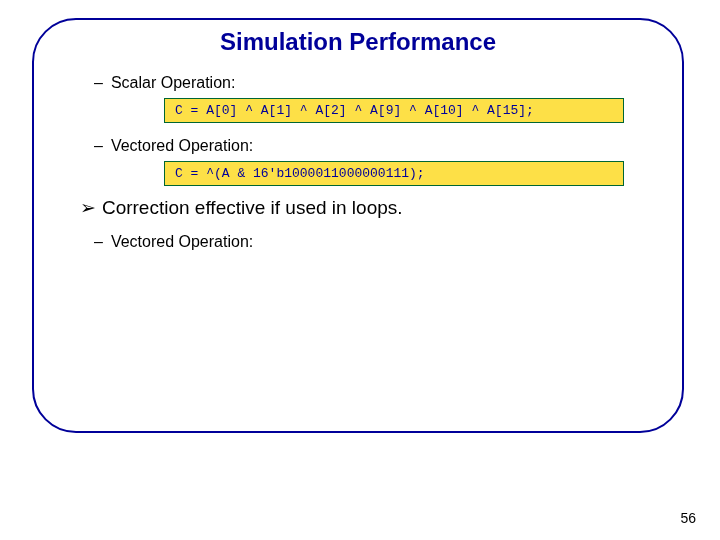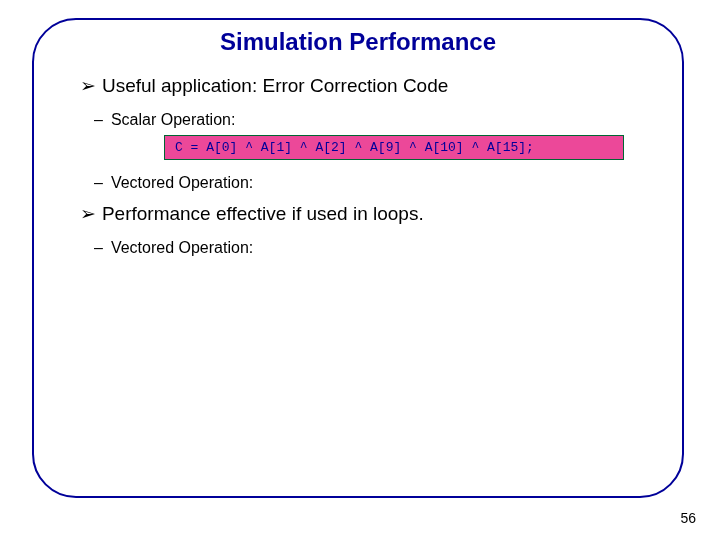--- a/index.html
+++ b/index.html
@@ -15,21 +15,21 @@
     position: relative;
     width: 720px;
     height: 540px;
     box-sizing: border-box;
   }
   .frame {
     position: absolute;
     left: 32px;
     top: 18px;
     width: 652px;
-    height: 480px;
+    height: 415px;
     border: 2.5px solid #000099;
     border-radius: 44px;
     box-sizing: border-box;
     padding: 6px 40px 20px 40px;
   }
   .title {
     text-align: center;
     font-size: 24px;
     font-weight: bold;
     color: #000099;
@@ -46,21 +46,21 @@
   .b2 {
     margin: 14px 0 6px 20px;
     font-size: 16px;
   }
   .b2 .dash {
     margin-right: 8px;
   }
   .codebox {
     margin: 6px 0 6px 90px;
     width: 460px;
-    background: #ec4899;
+    background: #fde047;
     border: 1px solid #006633;
     padding: 4px 10px;
     font-family: "Courier New", Courier, monospace;
     font-size: 13px;
     color: #000099;
     white-space: pre;
     box-sizing: border-box;
   }
   .pagenum {
     position: absolute;
@@ -72,35 +72,33 @@
   }
 </style>
 </head>
 <body>
 
 <div class="slide">
   <div class="frame">
 
     <div class="title">Simulation Performance</div>
 
-    <div class="b1">
-      <span class="arrow">➢</span><span>Useful application: Error Correction Code</span>
-    </div>
 
     <div class="b2">
       <span class="dash">–</span><span>Scalar Operation:</span>
     </div>
     <div class="codebox">C = A[0] ^ A[1] ^ A[2] ^ A[9] ^ A[10] ^ A[15];</div>
 
     <div class="b2">
       <span class="dash">–</span><span>Vectored Operation:</span>
     </div>
+    <div class="codebox">C = ^(A &amp; 16'b1000011000000111);</div>
 
     <div class="b1">
-      <span class="arrow">➢</span><span>Performance effective if used in loops.</span>
+      <span class="arrow">➢</span><span>Correction effective if used in loops.</span>
     </div>
 
     <div class="b2">
       <span class="dash">–</span><span>Vectored Operation:</span>
     </div>
 
   </div>
   <div class="pagenum">56</div>
 </div>
 

